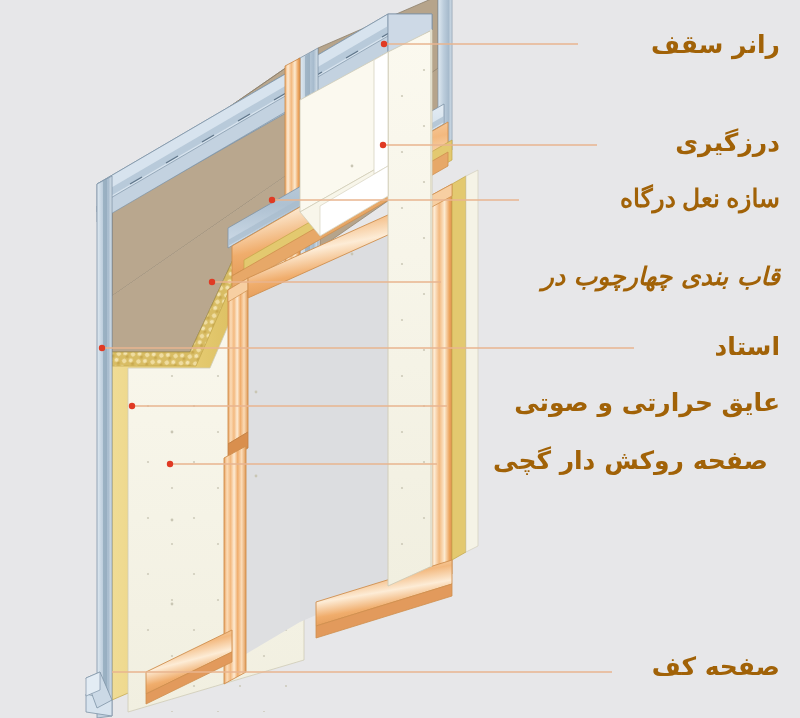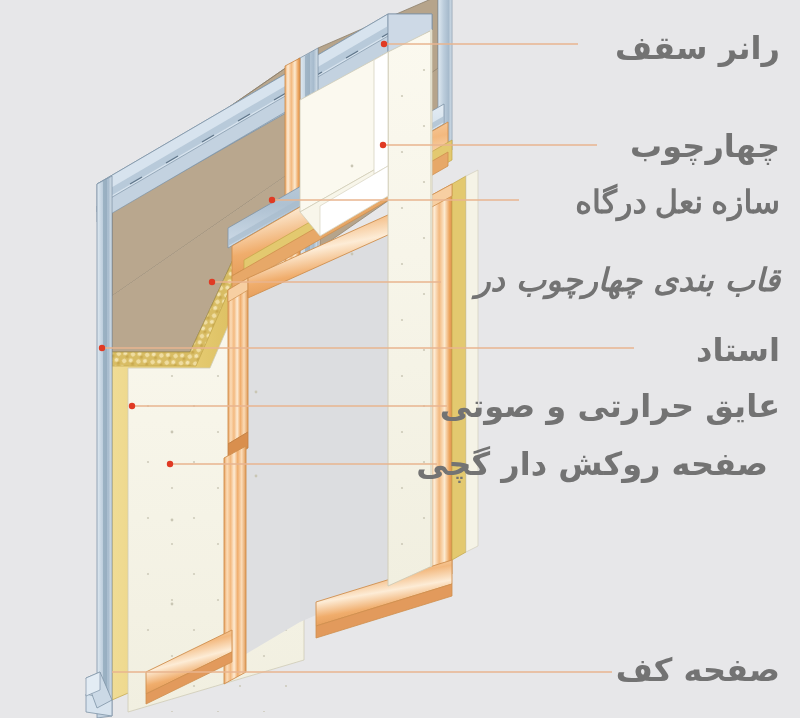--- a/index.html
+++ b/index.html
@@ -25,24 +25,24 @@
     position: absolute;
     left: 0; top: 0;
     width: 800px;
     height: 718px;
   }
   .callout-label {
     position: absolute;
     direction: rtl;
     text-align: right;
     white-space: nowrap;
-    color: #737373;
+    color: #a16207;
     font-family: "DejaVu Sans", sans-serif;
     font-weight: bold;
-    font-size: 32px;
+    font-size: 25px;
     line-height: 1;
     letter-spacing: 0px;
   }
 </style>
 </head>
 <body>
 
 <div id="stage">
 
   <svg id="figure" viewBox="0 0 800 718">
@@ -271,21 +271,21 @@
         <line x1="132" y1="406" x2="447" y2="406" stroke="#e8b48f" stroke-width="1.3"></line>
         <circle cx="132" cy="406" r="3.2" fill="#e03a24"></circle>
         <line x1="170" y1="464" x2="437" y2="464" stroke="#e8b48f" stroke-width="1.3"></line>
         <circle cx="170" cy="464" r="3.2" fill="#e03a24"></circle>
         <line x1="112" y1="672" x2="612" y2="672" stroke="#e8b48f" stroke-width="1.3"></line>
       </g>
   </svg>
 
   <div id="labels">
       <div class="callout-label" style="right: 20px; top: 32px;">رانر سقف</div>
-      <div class="callout-label" style="right: 20px; top: 130px;">چهارچوب</div>
+      <div class="callout-label" style="right: 20px; top: 130px;">درزگیری</div>
       <div class="callout-label" style="right: 20px; top: 186px; font-family: Liberation Serif, serif;">سازه نعل درگاه</div>
       <div class="callout-label" style="right: 20px; top: 264px; font-style: italic;">قاب بندی چهارچوب در</div>
       <div class="callout-label" style="right: 20px; top: 334px; margin-left: 19px;">استاد</div>
       <div class="callout-label" style="right: 20px; top: 390px;">عایق حرارتی و صوتی</div>
       <div class="callout-label" style="right: 32px; top: 448px;">صفحه روکش دار گچی</div>
       <div class="callout-label" style="right: 20px; top: 654px;">صفحه کف</div>
     </div>
 
 </div>
 

